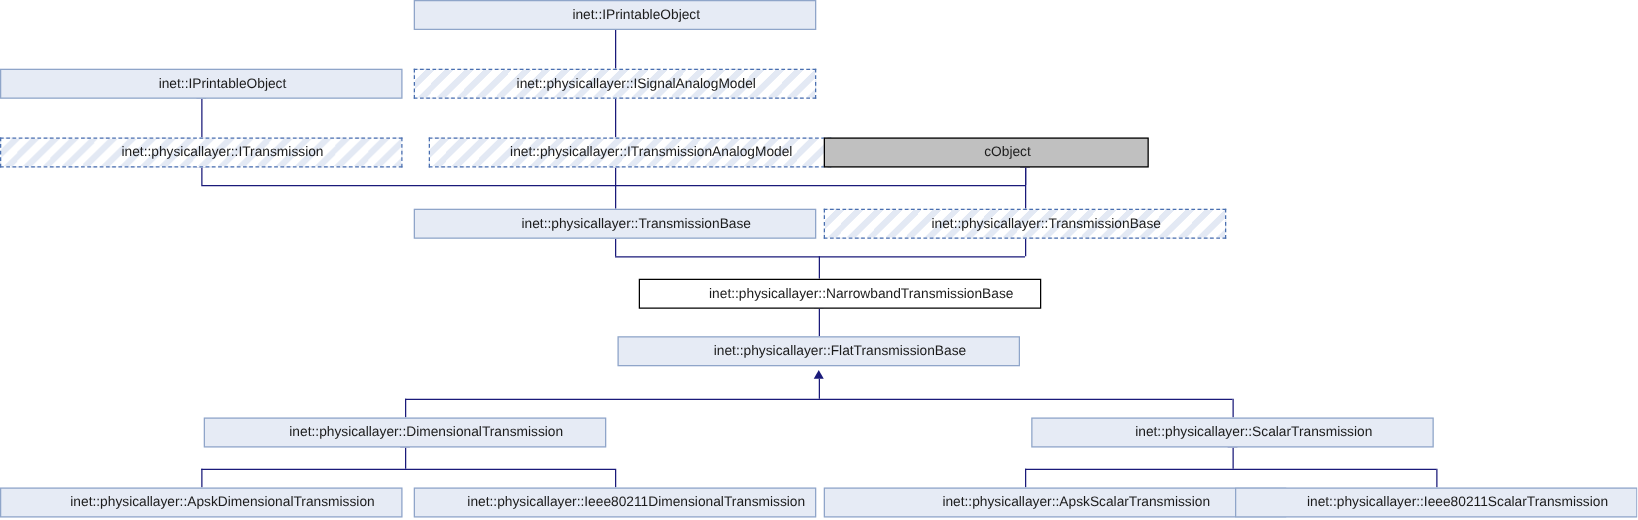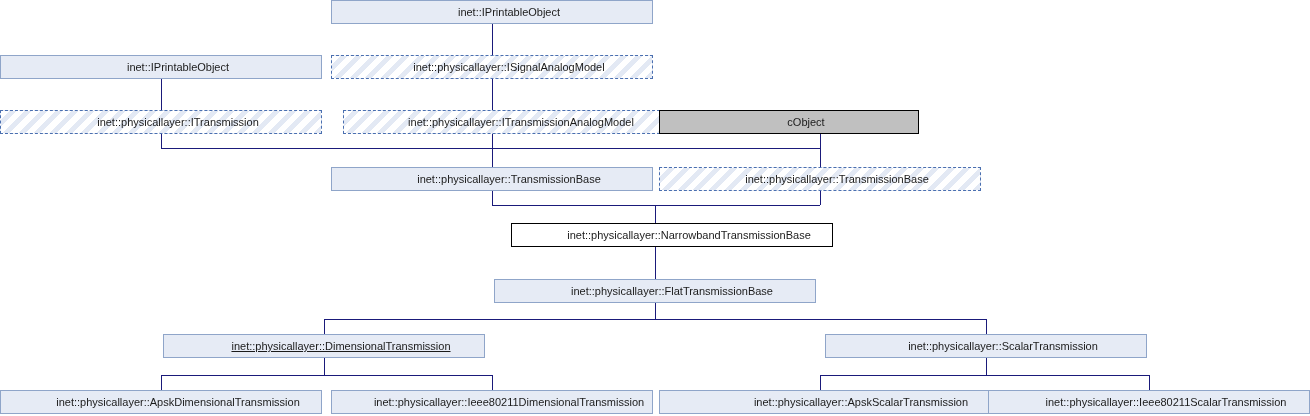--- a/index.html
+++ b/index.html
@@ -120,21 +120,21 @@
   <div id="node-layer">
       <div class="node normal" style="left: 331px; top: 0px; width: 322px;">inet::IPrintableObject</div>
       <div class="node normal" style="left: 0px; top: 55px; width: 322px;">inet::IPrintableObject</div>
       <div class="node abstract" style="left: 331px; top: 55px; width: 322px;">inet::physicallayer::ISignalAnalogModel</div>
       <div class="node abstract" style="left: 0px; top: 110px; width: 322px;">inet::physicallayer::ITransmission</div>
       <div class="node abstract" style="left: 331px; top: 110px; width: 322px; margin-left: 12px;">inet::physicallayer::ITransmissionAnalogModel</div>
       <div class="node external" style="left: 659px; top: 110px; width: 260px;">cObject</div>
       <div class="node normal" style="left: 331px; top: 167px; width: 322px;">inet::physicallayer::TransmissionBase</div>
       <div class="node abstract" style="left: 659px; top: 167px; width: 322px;">inet::physicallayer::TransmissionBase</div>
       <div class="node current" style="left: 494px; top: 223px; width: 322px; margin-left: 17px;">inet::physicallayer::NarrowbandTransmissionBase</div>
-      <div class="node normal" style="left: 494px; top: 279px; width: 322px;">inet::physicallayer::FlatTransmissionBase</div>
-      <div class="node normal" style="left: 163px; top: 334px; width: 322px; text-decoration: underline;">inet::physicallayer::DimensionalTransmission</div>
+      <div class="node normal" style="left: 494px; top: 269px; width: 322px;">inet::physicallayer::FlatTransmissionBase</div>
+      <div class="node normal" style="left: 163px; top: 334px; width: 322px;">inet::physicallayer::DimensionalTransmission</div>
       <div class="node normal" style="left: 825px; top: 334px; width: 322px;">inet::physicallayer::ScalarTransmission</div>
       <div class="node normal" style="left: 0px; top: 390px; width: 322px;">inet::physicallayer::ApskDimensionalTransmission</div>
       <div class="node normal" style="left: 331px; top: 390px; width: 322px;">inet::physicallayer::Ieee80211DimensionalTransmission</div>
       <div class="node normal" style="left: 659px; top: 390px; width: 370px;">inet::physicallayer::ApskScalarTransmission</div>
       <div class="node normal" style="left: 988px; top: 390px; width: 322px;">inet::physicallayer::Ieee80211ScalarTransmission</div>
     </div>
 </div>
 
 </body></html>

